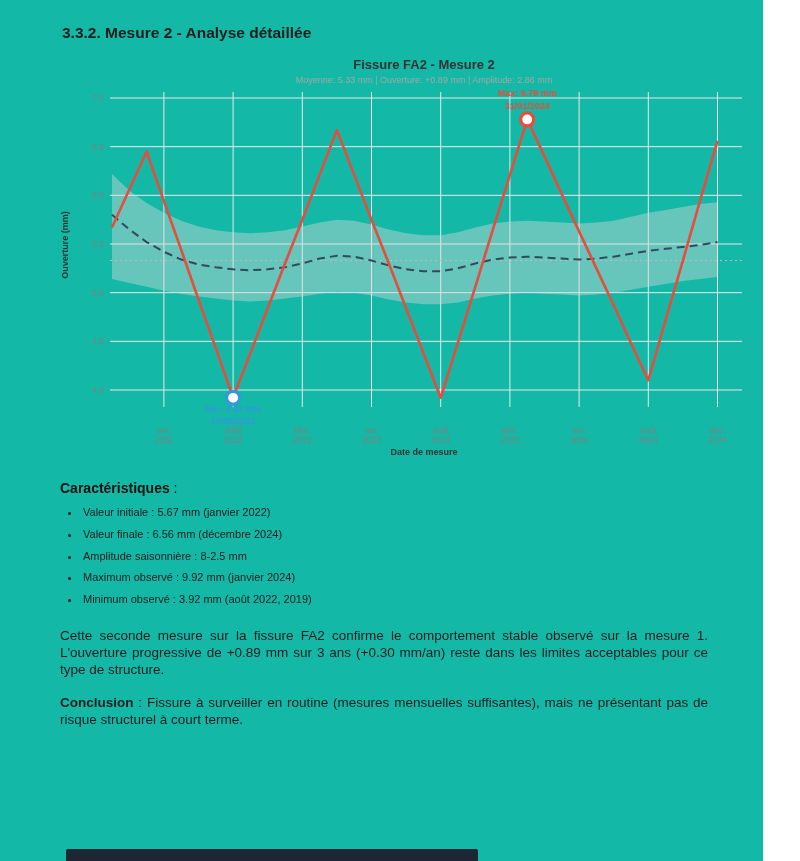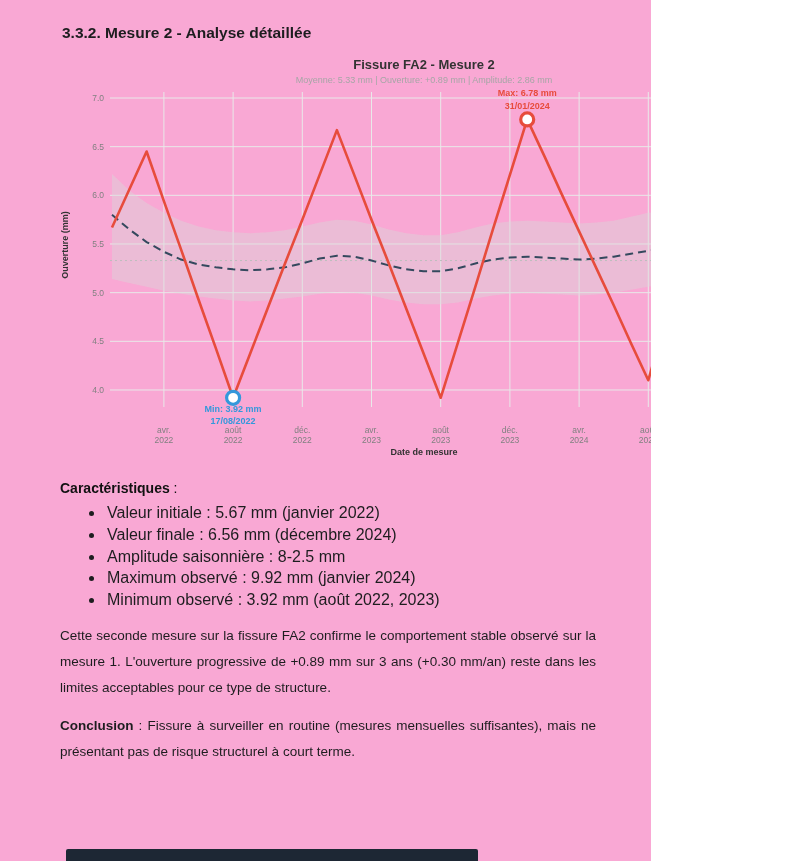--- a/index.html
+++ b/index.html
@@ -1,16 +1,16 @@
 <!DOCTYPE html>
 <html><head>
 <meta charset="utf-8">
 <style>
   html,body{margin:0;padding:0;background:#ffffff;}
-  .page{position:relative;width:651px;height:861px;background:#f9a8d4;overflow:hidden;
+  .page{position:relative;width:763px;height:861px;background:#14b8a6;overflow:hidden;
         font-family:"Liberation Sans",sans-serif;color:#1d1d1f;}
   .heading{position:absolute;left:62px;top:24px;font-size:15.5px;font-weight:bold;margin:0;}
   svg.chart{position:absolute;left:0;top:55px;width:800px;height:410px;}
   .ct{font-size:13px;font-weight:bold;fill:#333;text-anchor:middle;}
   .cs{font-size:9px;fill:#a6a6a6;text-anchor:middle;}
   .xt,.yt{font-size:9px;font-weight:bold;fill:#333;text-anchor:middle;}
   .grid{stroke:#e9e9e9;stroke-width:1;}
   .tickY,.tickX{font-size:8.5px;fill:#808080;}
   .tickY{text-anchor:end;}
   .tickX{text-anchor:middle;}
@@ -20,23 +20,23 @@
   .meas{fill:none;stroke:#e74c3c;stroke-width:2.6;stroke-linejoin:round;}
   .markMax{fill:#fff;stroke:#e74c3c;stroke-width:3.2;}
   .markMin{fill:#fff;stroke:#3498db;stroke-width:3.2;}
   .ann{font-size:9px;font-weight:bold;text-anchor:middle;}
   .annMax{fill:#e74c3c;}
   .annMin{fill:#3498db;}
   .content{position:absolute;left:60px;right:55px;top:480px;}
   .content h2{font-size:14px;font-weight:bold;margin:0;color:#111;}
   .content h2 .suffix{font-weight:normal;}
   .content ul{margin:6px 0 12px;padding-left:21px;}
-  .content li{font-size:16px;line-height:21.8px;padding-left:2px;margin-left:24px;}
+  .content li{font-size:11px;line-height:21.8px;padding-left:2px;}
   .content h2.mt{margin-top:10px;margin-bottom:9px;}
-  .content p{font-size:13.5px;line-height:26px;margin:8px 0 12px;text-align:justify;}
+  .content p{font-size:13.5px;line-height:17px;margin:16px 0 12px;text-align:justify;}
   .bbar{position:absolute;left:66px;top:849px;width:412px;height:12px;background:#1d2734;border-radius:2px 2px 0 0;}
 </style>
 </head>
 <body>
 
 <div class="page">
 
   <h1 class="heading">3.3.2. Mesure 2 - Analyse détaillée</h1>
 
   <svg class="chart" viewBox="0 0 800 410">
@@ -99,21 +99,21 @@
     <text class="yt" x="68" y="190" transform="rotate(-90 68 190)">Ouverture (mm)</text>
   </svg>
 
   <div class="content">
     <h2><strong>Caractéristiques</strong><span class="suffix"> :</span></h2>
     <ul>
         <li>Valeur initiale : 5.67 mm (janvier 2022)</li>
         <li>Valeur finale : 6.56 mm (décembre 2024)</li>
         <li>Amplitude saisonnière : 8-2.5 mm</li>
         <li>Maximum observé : 9.92 mm (janvier 2024)</li>
-        <li>Minimum observé : 3.92 mm (août 2022, 2023)</li>
+        <li>Minimum observé : 3.92 mm (août 2022, 2019)</li>
       </ul>
 
     <p>Cette seconde mesure sur la fissure FA2 confirme le comportement stable observé sur la mesure 1. L'ouverture progressive de +0.89 mm sur 3 ans (+0.30 mm/an) reste dans les limites acceptables pour ce type de structure.</p>
 
     <p><strong>Conclusion</strong><span> : </span><span>Fissure à surveiller en routine (mesures mensuelles suffisantes), mais ne présentant pas de risque structurel à court terme.</span></p>
   </div>
 
   <div class="bbar"></div>
 
 </div>

